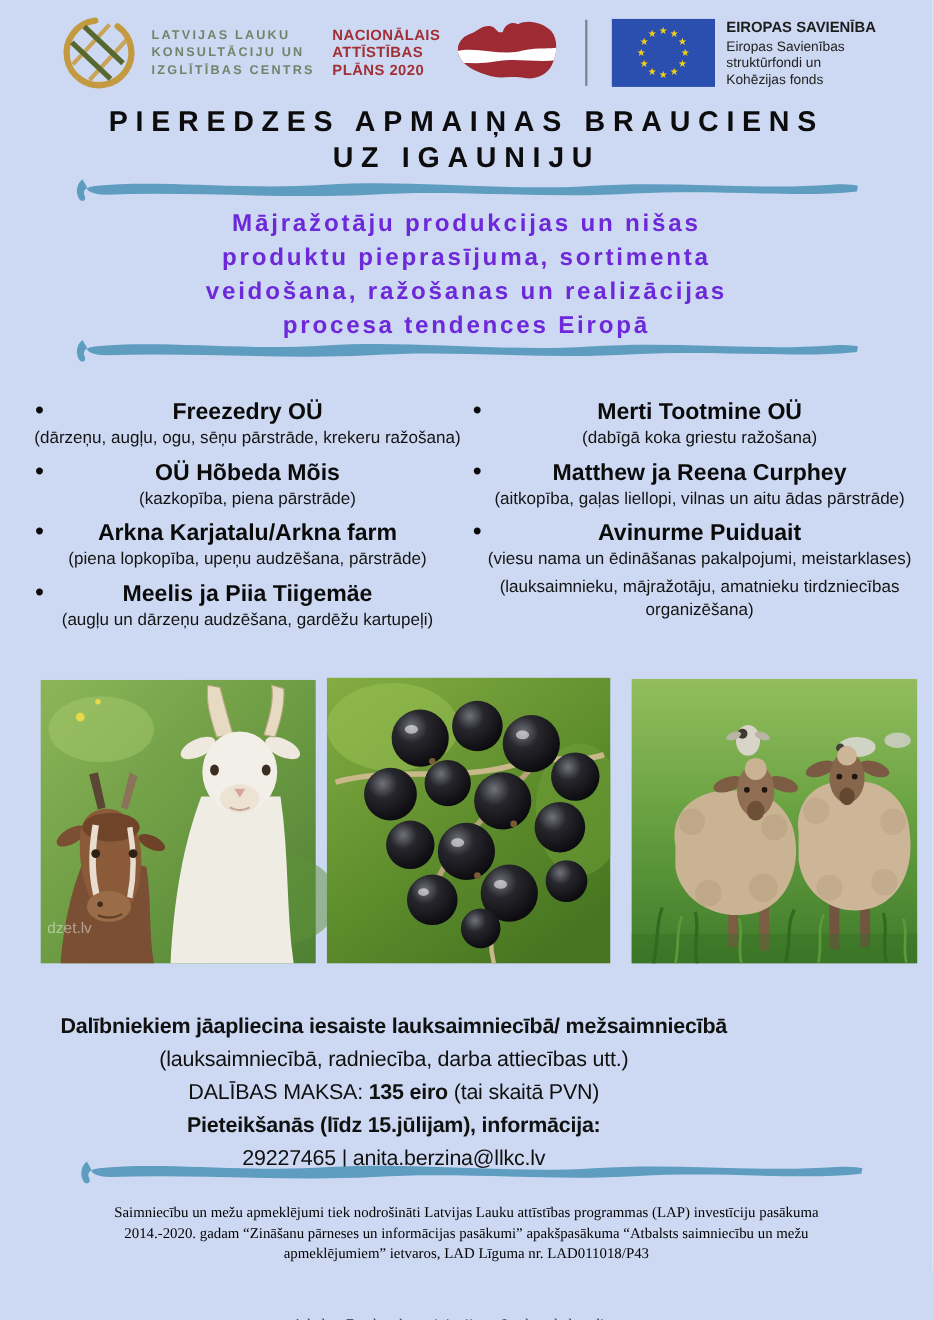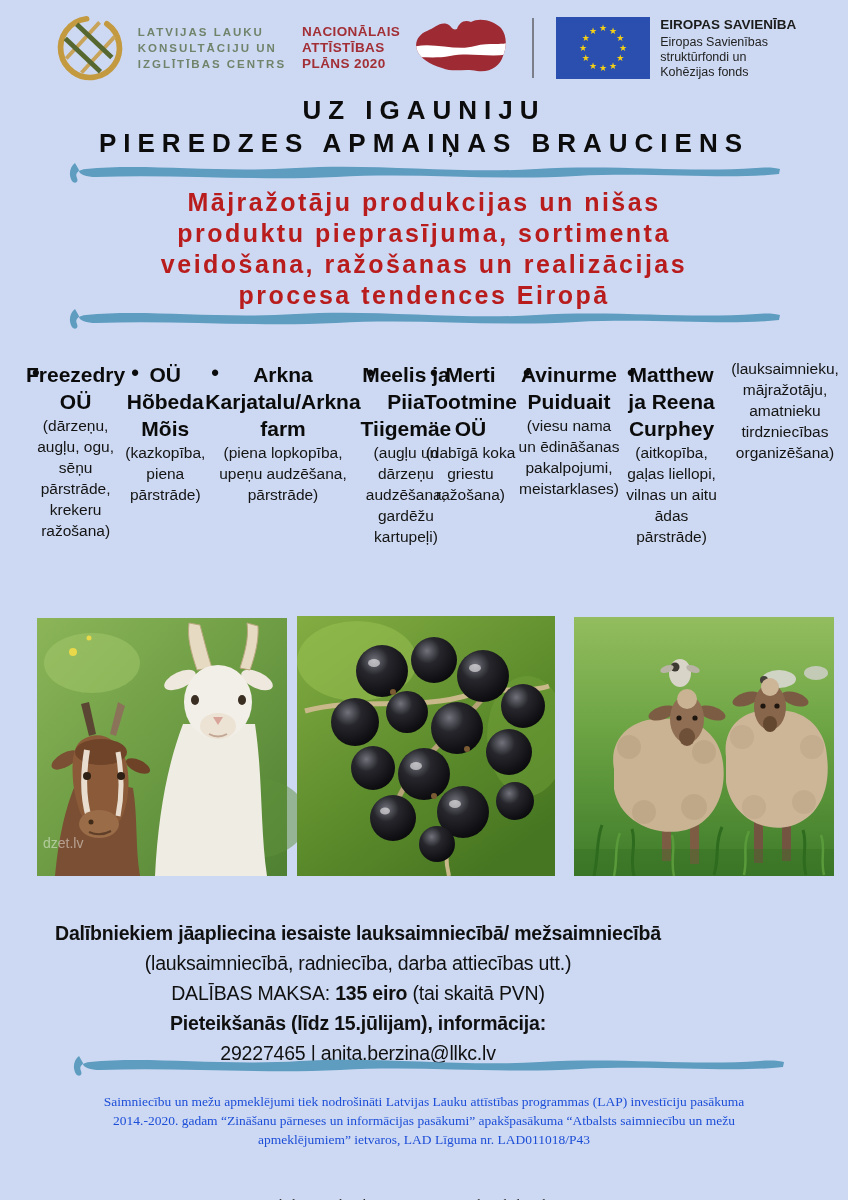--- a/index.html
+++ b/index.html
@@ -37,30 +37,30 @@
     font-weight:800;font-size:26px;line-height:33px;letter-spacing:7px;
     color:#0c0c0c;
   }
   
   .brush{position:absolute;left:66px;width:720px;height:26px;}
   .brush svg{width:100%;height:100%;}
 
   
   .subtitle{
     position:absolute;top:187px;left:0;width:848px;text-align:center;
-    font-size:25px;line-height:31px;font-weight:600;letter-spacing:2.5px;
-    color:#b91c1c;
+    font-size:22px;line-height:31px;font-weight:600;letter-spacing:2.5px;
+    color:#6d28d9;
   }
 
   
   .lists{
     position:absolute;top:358px;left:0;width:848px;
     display:flex;
   }
-  .col{display:flex;flex-direction:row;}
+  .col{display:flex;flex-direction:column;}
   .col-left{width:398px;margin-left:26px;}
   .col-right{width:424px;margin-left:0;}
   .item{position:relative;text-align:center;margin-bottom:4px;}
   .item-name{
     font-size:21px;font-weight:bold;line-height:27px;color:#0b0b0b;
     margin-top:3px;
   }
   .item-name::before{
     content:"\2022";
     position:absolute;left:6px;top:1px;font-size:22px;color:#0b0b0b;
@@ -75,21 +75,21 @@
   .info{
     position:absolute;top:918px;left:0;width:716px;text-align:center;
     font-size:19.5px;line-height:30px;color:#101010;letter-spacing:-0.2px;
   }
   .info .b{font-weight:bold;}
 
   
   .fineprint{
     position:absolute;top:1092px;left:74px;width:700px;text-align:center;
     font-family:"Liberation Serif",serif;
-    font-size:13.5px;line-height:19px;color:#1d4ed8;
+    font-size:13.5px;line-height:19px;color:#000000;
   }
   .support{
     position:absolute;top:1160px;left:74px;width:700px;text-align:center;
     font-family:"Liberation Serif",serif;
     font-size:13.5px;color:#2e2e2e;margin-top:36px;
   }
 </style>
 </head>
 <body>
 
@@ -160,22 +160,22 @@
       <div>
         <div class="eu-text-title">EIROPAS SAVIENĪBA</div>
         <div class="eu-text-sub preline">Eiropas Savienības
 struktūrfondi un
 Kohēzijas fonds</div>
       </div>
     </div>
   </header>
 
   <div class="title">
+    <div>PIEREDZES APMAIŅAS BRAUCIENS</div>
     <div>UZ IGAUNIJU</div>
-    <div>PIEREDZES APMAIŅAS BRAUCIENS</div>
   </div>
 
   <div class="brush" style="top:160px;">
     <svg viewBox="0 0 720 26" preserveAspectRatio="none">
         <use href="#brushpath" fill="#5e9cc0"></use>
       </svg>
   </div>
 
   <div class="subtitle preline">Mājražotāju produkcijas un nišas
 produktu pieprasījuma, sortimenta
@@ -206,26 +206,26 @@
         <div class="item-name">Meelis ja Piia Tiigemäe</div>
         <div class="item-desc">(augļu un dārzeņu audzēšana, gardēžu kartupeļi)</div>
       </div>
     </div>
     <div class="col col-right">
       <div class="item">
         <div class="item-name">Merti Tootmine OÜ</div>
         <div class="item-desc">(dabīgā koka griestu ražošana)</div>
       </div>
       <div class="item">
+        <div class="item-name">Matthew ja Reena Curphey</div>
+        <div class="item-desc">(aitkopība, gaļas liellopi, vilnas un aitu ādas pārstrāde)</div>
+      </div>
+      <div class="item">
         <div class="item-name">Avinurme Puiduait</div>
         <div class="item-desc">(viesu nama un ēdināšanas pakalpojumi, meistarklases)</div>
-      </div>
-      <div class="item">
-        <div class="item-name">Matthew ja Reena Curphey</div>
-        <div class="item-desc">(aitkopība, gaļas liellopi, vilnas un aitu ādas pārstrāde)</div>
       </div>
       <div class="item">
         <div class="item-desc">(lauksaimnieku, mājražotāju, amatnieku tirdzniecības organizēšana)</div>
       </div>
     </div>
   </div>
 
   <div class="photo" style="left:21px;top:618px;width:282px;height:258px;">
     <svg viewBox="0 0 250 258">
       <defs>

